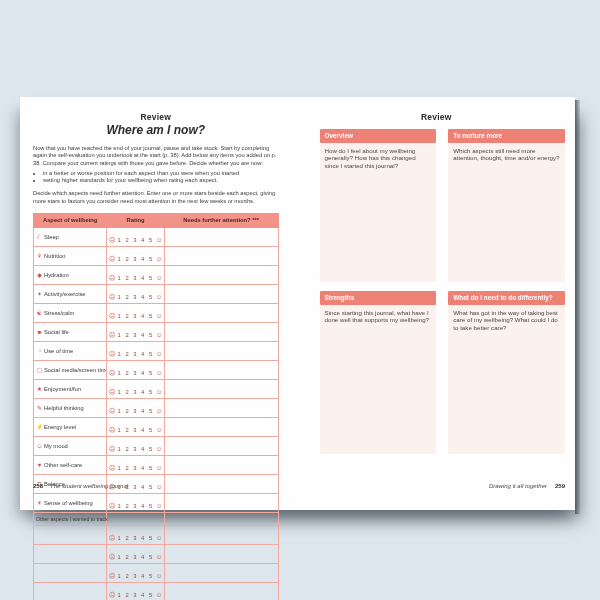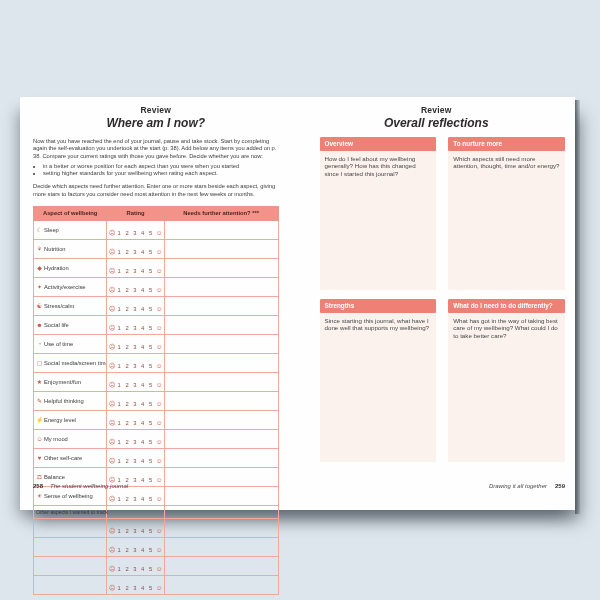--- a/index.html
+++ b/index.html
@@ -9,21 +9,21 @@
     position:absolute;left:20px;top:97px;width:555px;height:413px;background:#fefefe;
     display:flex;
     box-shadow:-7px 10px 13px -4px rgba(55,65,75,.40), 9px 14px 16px -4px rgba(55,65,75,.62);
   }
   .spread::after{
     content:'';position:absolute;right:-5px;top:3px;bottom:-4px;width:5px;
     background:linear-gradient(to right, rgba(72,80,88,.85), rgba(72,80,88,.15));
   }
   .page{width:277.5px;position:relative;box-sizing:border-box;}
   .page.left{padding:0 19px 0 13px;}
-  .page-title{margin-top:8px;text-align:center;font-weight:bold;font-size:8.5px;color:#2e2b2b;letter-spacing:.2px;}
+  .page-title{margin-top:15px;text-align:center;font-weight:bold;font-size:8.5px;color:#2e2b2b;letter-spacing:.2px;}
   .page-subtitle{margin-top:1px;text-align:center;font-weight:bold;font-style:italic;font-size:12px;color:#2e2b2b;}
   .intro,.outro{margin:8px 0 0;font-size:5.8px;line-height:7.3px;color:#3f3f3f;letter-spacing:-.05px;}
   .outro{margin-top:6px;}
   .bullets{margin:3px 0 0;padding-left:10px;font-size:5.8px;line-height:7.2px;color:#3f3f3f;}
   .bullets li{margin:0;}
   
   .aspects-table{width:100%;margin-top:8px;border-collapse:collapse;table-layout:fixed;}
   .aspects-table th{
     background:#f29288;color:#4d2620;font-weight:bold;font-size:5.8px;
     height:13px;text-align:center;border:0.8px solid #e8978d;padding:0;
@@ -200,21 +200,20 @@
 </tbody>
       </table>
 
       <div class="footer footer-left">
         <span class="pagenum">258</span><span class="booktitle">The student wellbeing journal</span>
       </div>
     </div>
 
     <div class="page right">
       <div class="page-title">Review</div>
-      <div class="page-subtitle">Overall reflections</div>
       <div class="boxes">
   <div class="box">
     <div class="box-header">Overview</div>
     <div class="box-body">
       <p class="prompt">How do I feel about my wellbeing generally? How has this changed since I started this journal?</p>
     </div>
   </div>
 
   <div class="box">
     <div class="box-header">To nurture more</div>

